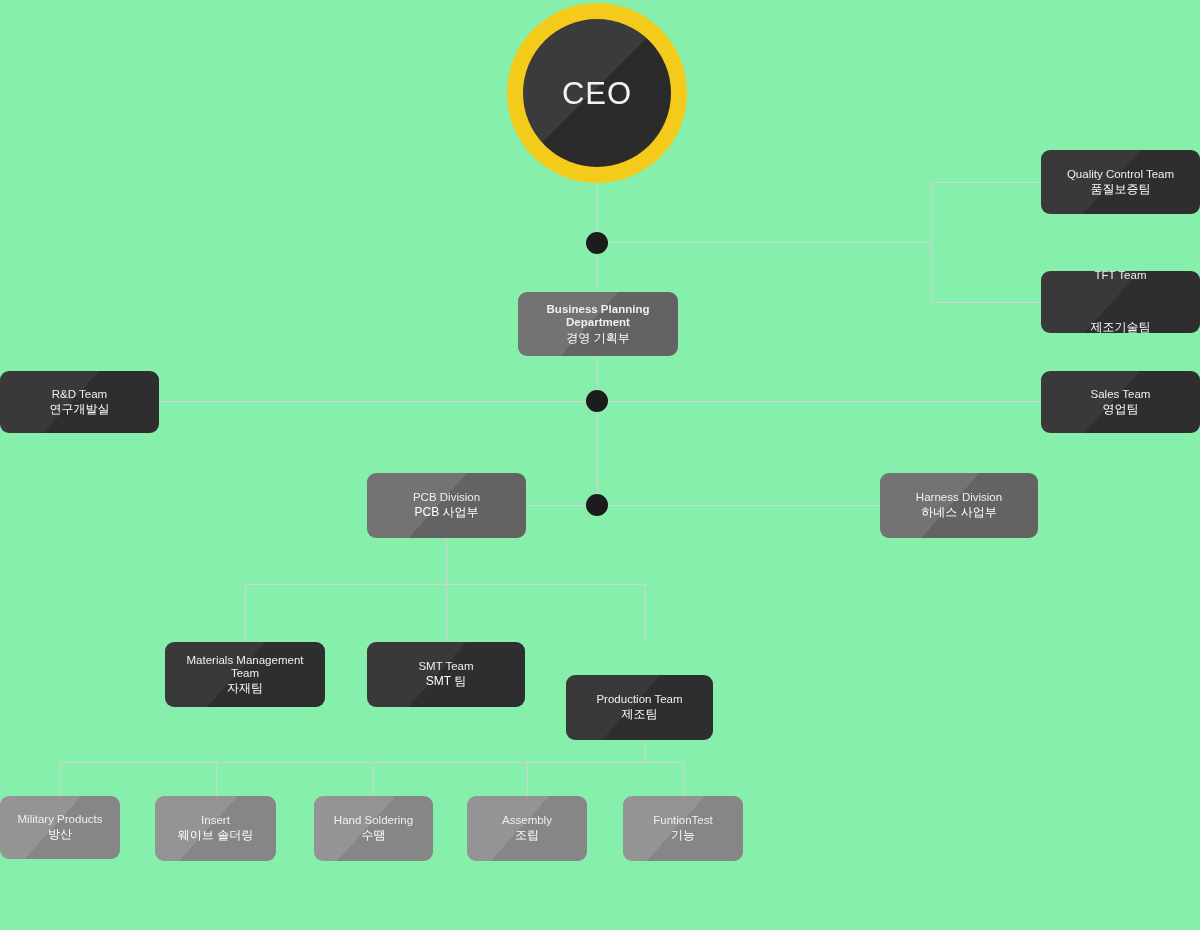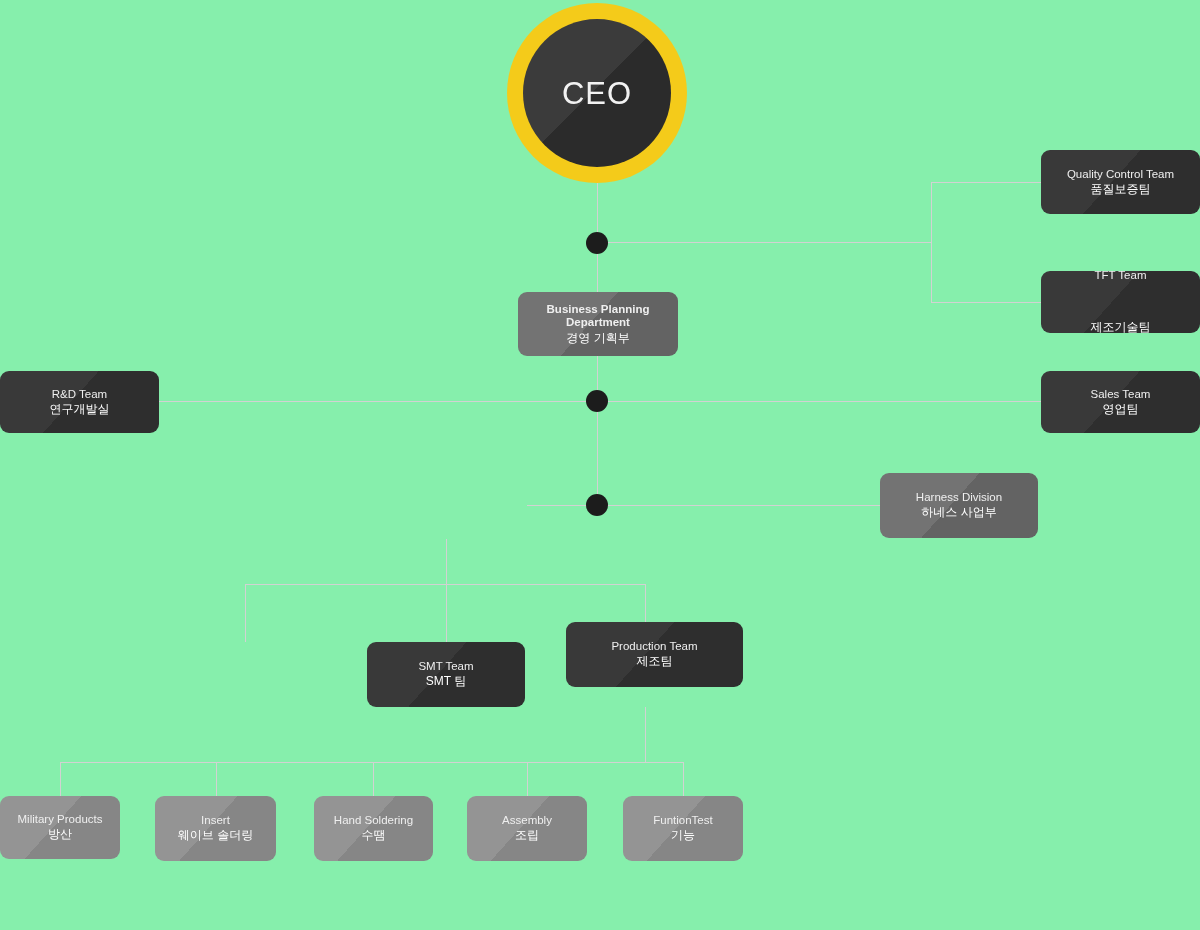--- a/index.html
+++ b/index.html
@@ -184,33 +184,41 @@
   <div class="box tone-dark" style="left:0px; top:371px; width:159px; height:62px;">
     <div class="en">R&amp;D Team</div>
     <div class="ko">연구개발실</div>
   </div>
 
   <div class="box tone-dark" style="left:1041px; top:371px; width:159px; height:62px;">
     <div class="en">Sales Team</div>
     <div class="ko">영업팀</div>
   </div>
 
+  <div class="box tone-mid" style="left:367px; top:473px; width:159px; height:65px;">
+    <div class="en">PCB Division</div>
+    <div class="ko">PCB 사업부</div>
+  </div>
 
   <div class="box tone-mid" style="left:880px; top:473px; width:158px; height:65px;">
     <div class="en">Harness Division</div>
     <div class="ko">하네스 사업부</div>
   </div>
 
+  <div class="box tone-dark" style="left:165px; top:642px; width:160px; height:65px;">
+    <div class="en" style="max-width:140px;">Materials Management Team</div>
+    <div class="ko">자재팀</div>
+  </div>
 
   <div class="box tone-dark" style="left:367px; top:642px; width:158px; height:65px;">
     <div class="en">SMT Team</div>
     <div class="ko">SMT 팀</div>
   </div>
 
-  <div class="box tone-dark" style="left:566px; top:622px; width:177px; height:65px;">
+  <div class="box tone-dark" style="left:566px; top:675px; width:147px; height:65px;">
     <div class="en">Production Team</div>
     <div class="ko">제조팀</div>
   </div>
 
   <div class="box tone-light" style="left:0px; top:796px; width:120px; height:63px;">
     <div class="en">Military Products</div>
     <div class="ko">방산</div>
   </div>
 
   <div class="box tone-light" style="left:155px; top:796px; width:121px; height:65px;">

